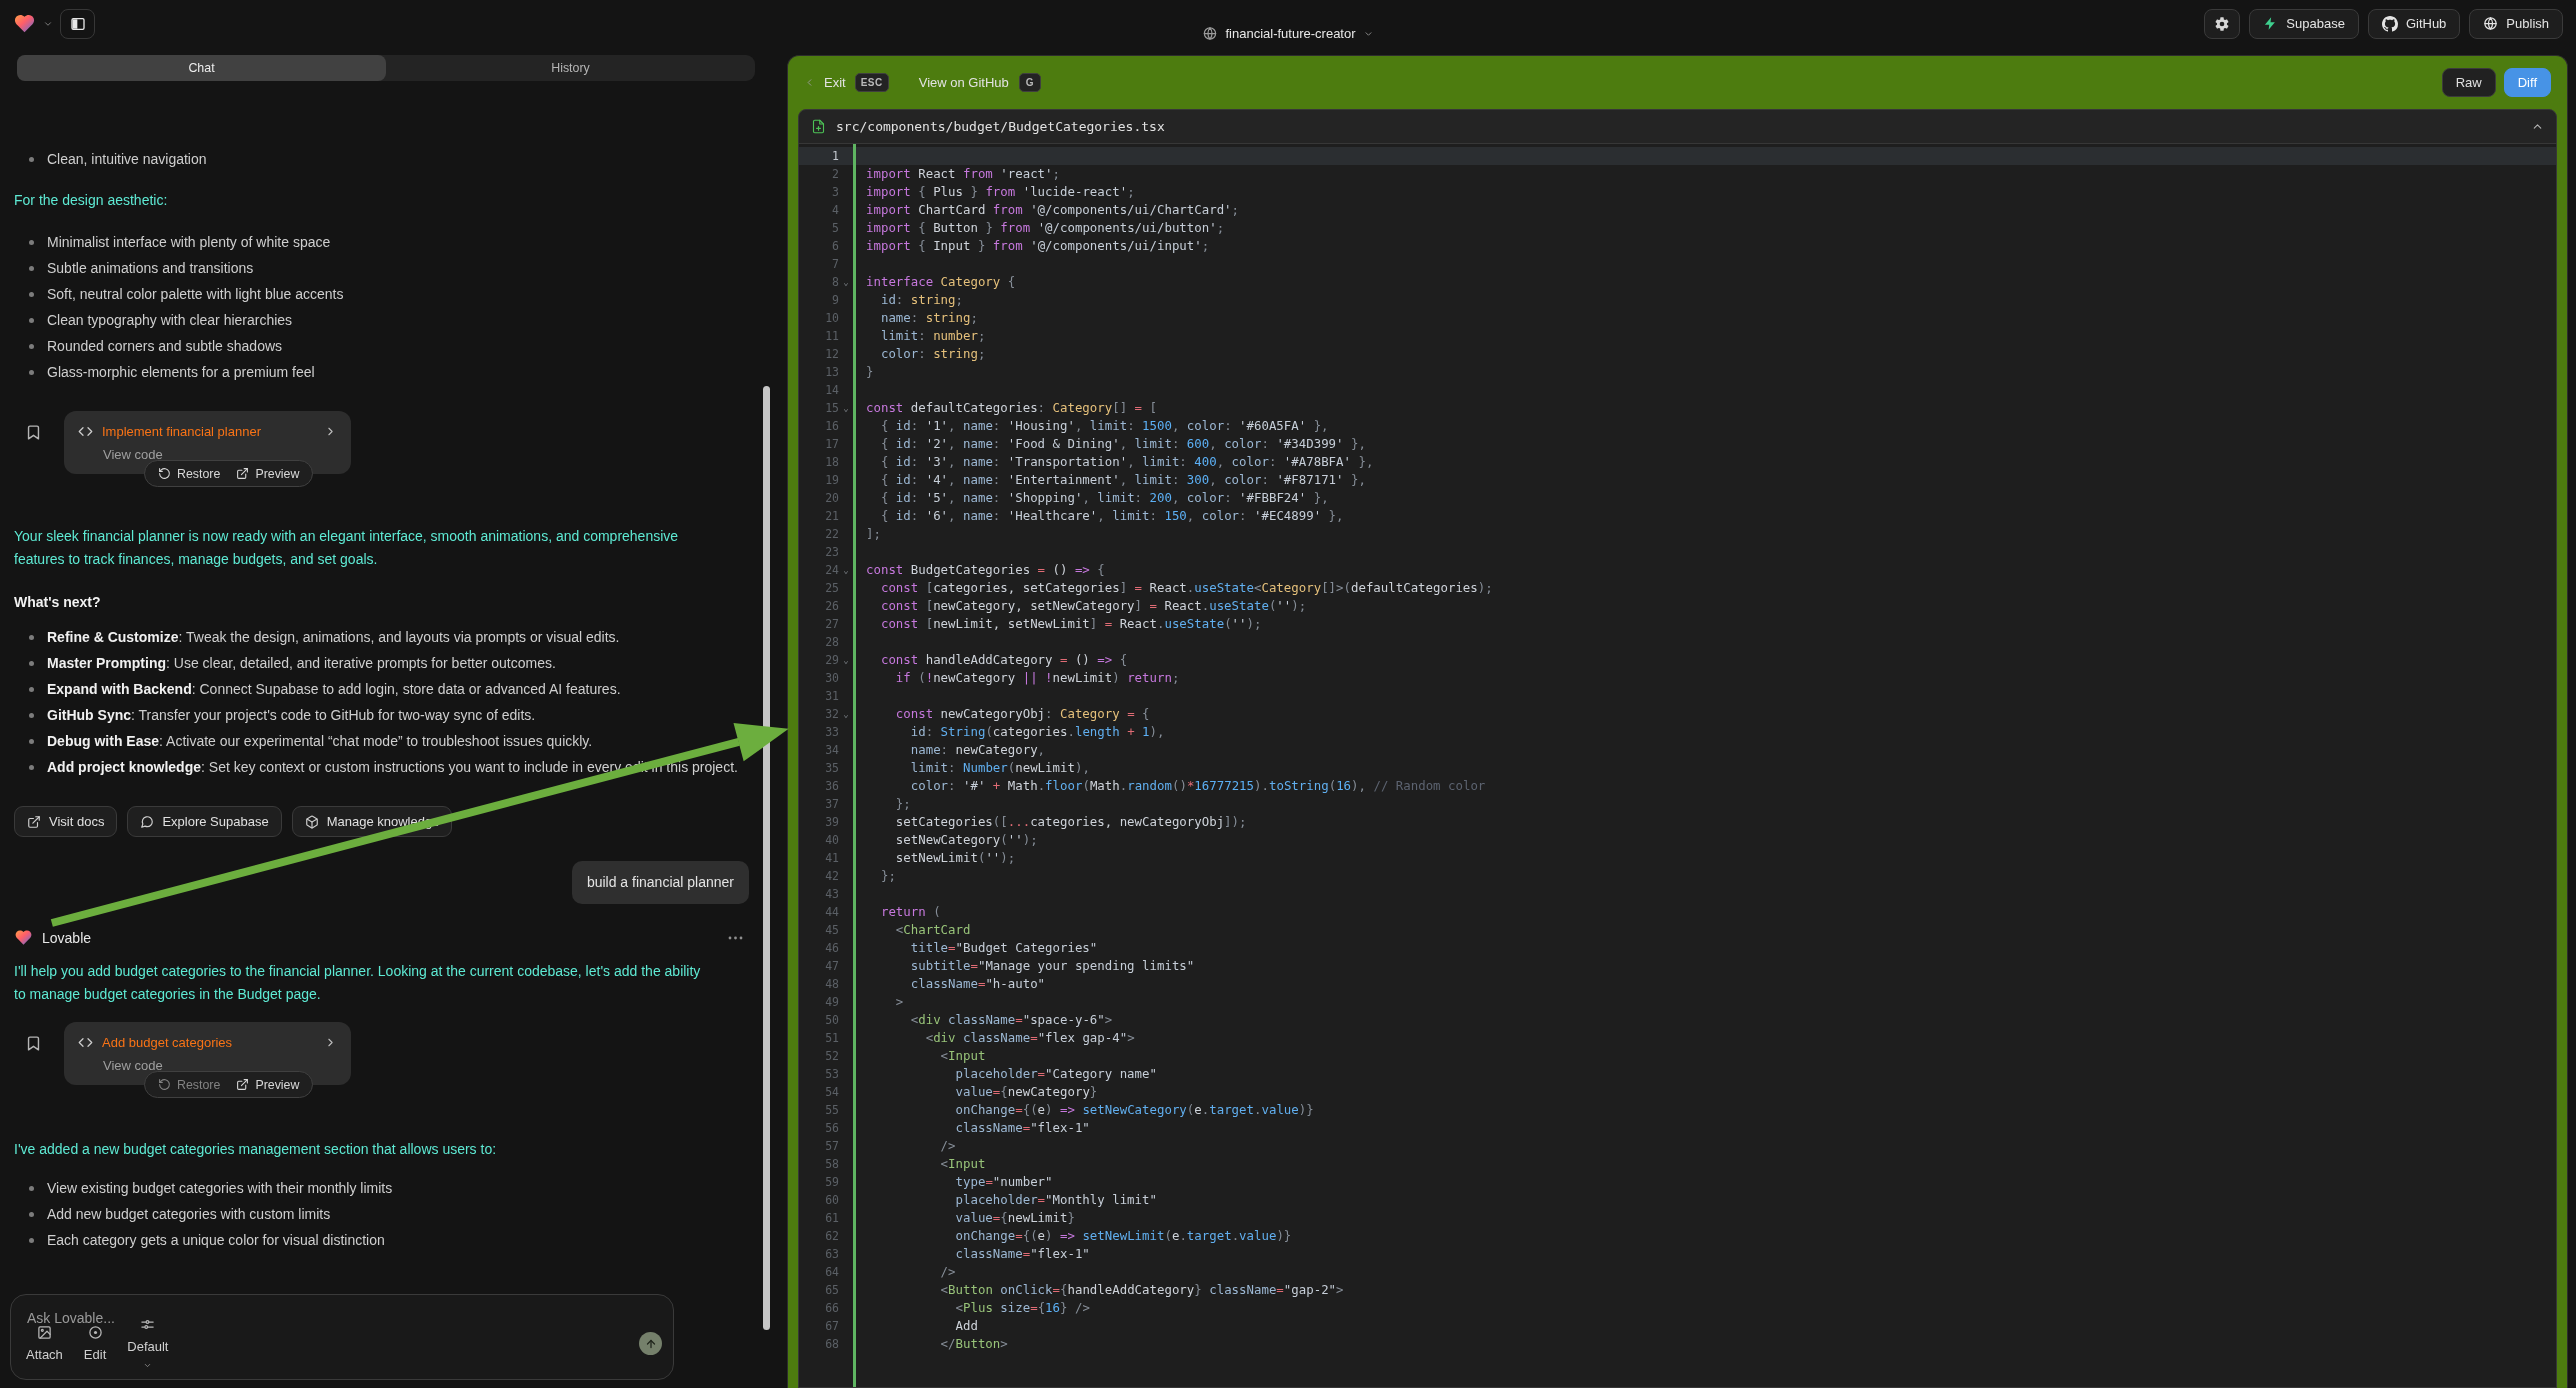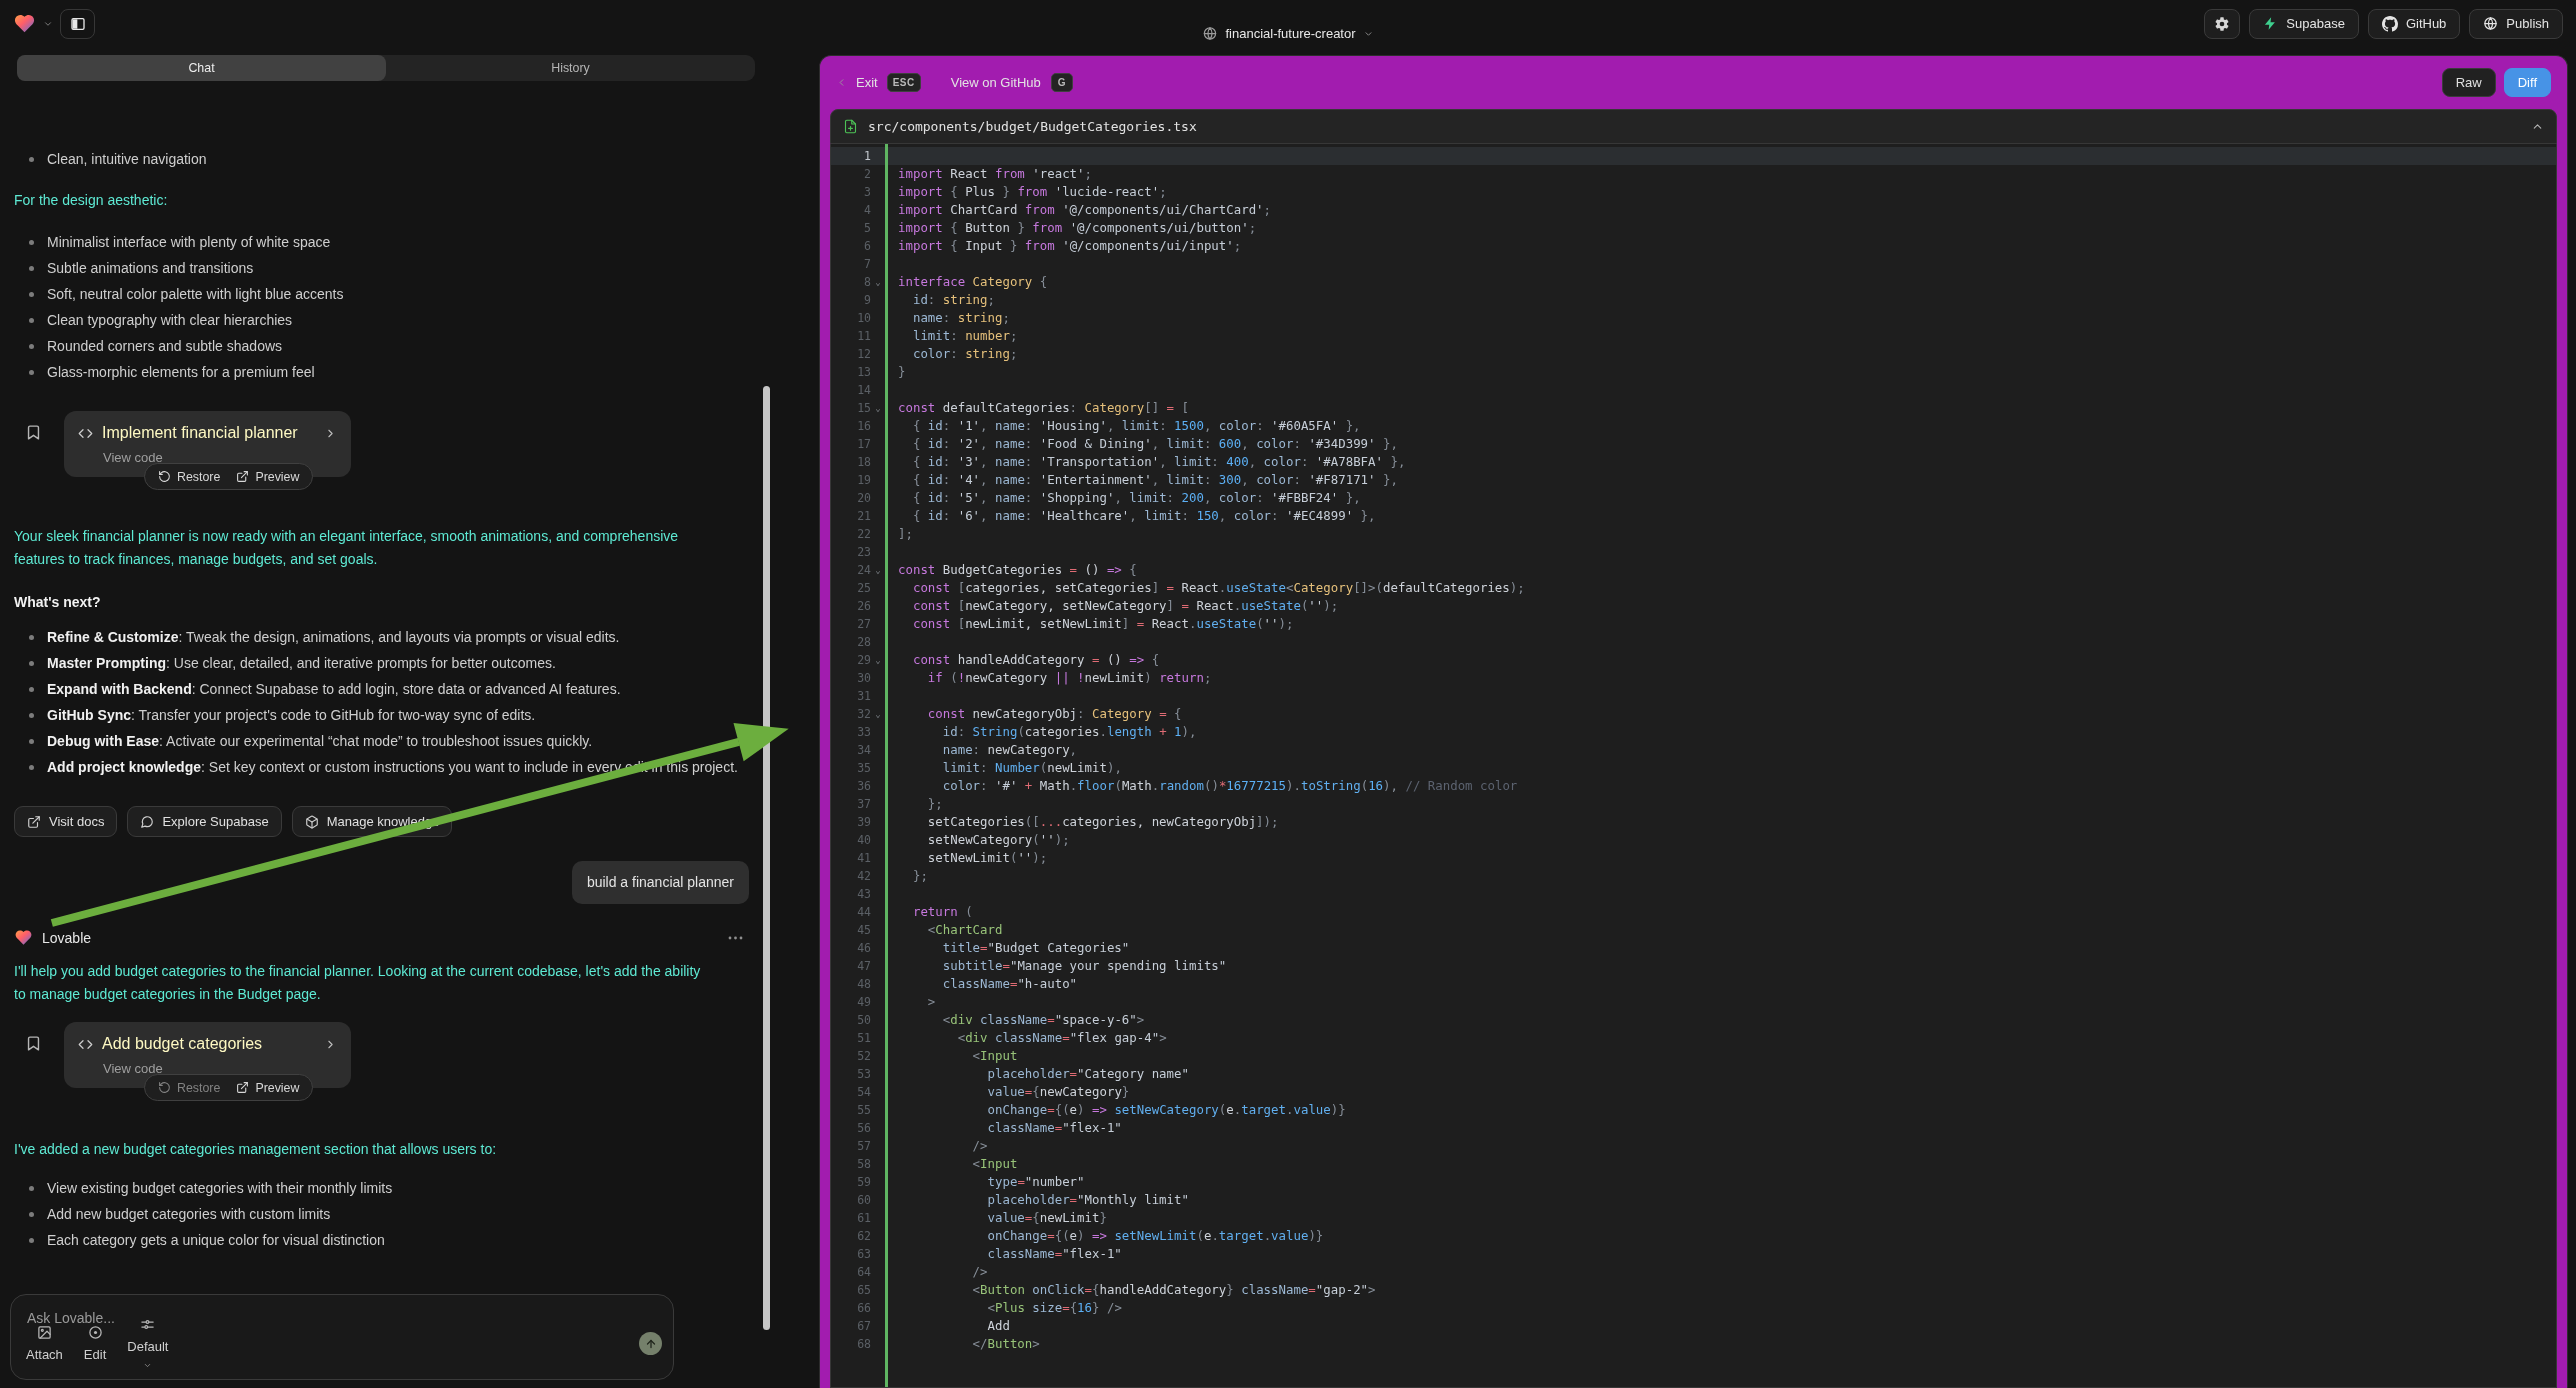--- a/index.html
+++ b/index.html
@@ -44,21 +44,21 @@
   ul.blist li b { color:#f1f1f1; }
 
   .para { line-height:23px; color:#5eead4; }
   .h-bold { font-weight:bold; color:#f2f2f2; }
 
   
   .card-block { position:relative; margin-top:26px; margin-left:11px; height:96px; }
   .bookmark { position:absolute; left:0; top:13px; color:#b5b5b5; }
   .vcard { position:absolute; left:39px; top:0; width:287px; background:#2d2d2d; border-radius:12px;
     padding:13px 14px 12px 14px; cursor:pointer; }
-  .vcard-head { display:flex; align-items:center; gap:9px; color:#fef9c3; font-size:16px; }
+  .vcard-head { display:flex; align-items:center; gap:9px; color:#f97316; font-size:13px; }
   .vcard-head .grow { flex:1; }
   .vcard-sub { margin:8px 0 0 25px; font-size:13px; color:#9f9f9f; }
   .vcard-pill { position:absolute; left:80px; bottom:-13px; height:27px; display:flex; align-items:center;
     gap:16px; padding:0 13px; background:#1f1f1f; border:1px solid #404040; border-radius:995px;
     font-size:12.4px; color:#d8d8d8; white-space:nowrap; }
   .pill-item { display:flex; align-items:center; gap:6px; cursor:pointer; }
   .pill-item.dim { color:#828282; }
 
   .actions-row { display:flex; gap:10px; margin-top:26px; }
   .action-btn { height:31px; display:flex; align-items:center; gap:8px; padding:8px 12px; background:#1f1f1f;
@@ -82,22 +82,22 @@
   .composer input { width:100%; background:transparent; border:none; outline:none; color:#c0c0c0;
     font-size:14px; padding:15px 16px 0 16px; font-family:"Liberation Sans", sans-serif; }
   .composer input::placeholder { color:#9a9a9a; }
   .composer-row { position:absolute; left:15px; right:11px; bottom:9px; display:flex; align-items:center; gap:21px; }
   .comp-item { display:flex; align-items:center; gap:7px; font-size:13px; color:#d0d0d0; cursor:pointer;flex-direction:column; }
   .comp-item .cicon { color:#b8b8b8; }
   .send-btn { margin-left:auto; width:23px; height:23px; border-radius:50%; background:#75806b;
     display:flex; align-items:center; justify-content:center; color:#20251c; cursor:pointer; }
 
   
-  .code-panel { position:absolute; left:787px; top:55px; right:8px; bottom:0; background:#a21caf;
-    border:1px solid #2d2d2d; border-bottom:none; border-radius:12px 12px 0 0;margin-left:32px; }
+  .code-panel { position:absolute; left:787px; top:55px; right:8px; bottom:0; background:#4d7c0f;
+    border:1px solid #2d2d2d; border-bottom:none; border-radius:12px 12px 0 0; }
   .cp-header { height:53px; display:flex; align-items:center; padding:0 16px; }
   .cp-exit { display:flex; align-items:center; gap:9px; color:#e3e3e3; font-size:13px; cursor:pointer; }
   .kbd { display:inline-flex; align-items:center; justify-content:center; min-width:22px; height:19px;
     padding:0 5px; border:1px solid #3f3f3f; border-radius:5px; background:#232323; color:#b9b9b9;
     font-size:10px; font-weight:bold; letter-spacing:0.5px; }
   .cp-vog { display:flex; align-items:center; gap:10px; margin-left:30px; color:#e3e3e3; font-size:13px; cursor:pointer; }
   .cp-right { margin-left:auto; display:flex; gap:8px; }
   .cp-btn { height:29px; padding:0 13px; display:flex; align-items:center; border-radius:8px; font-size:13px;
     cursor:pointer; background:#212121; border:1px solid #3b3b3b; color:#e0e0e0; }
   .cp-btn.primary { background:#4793e6; border-color:#4793e6; color:#ffffff; }

